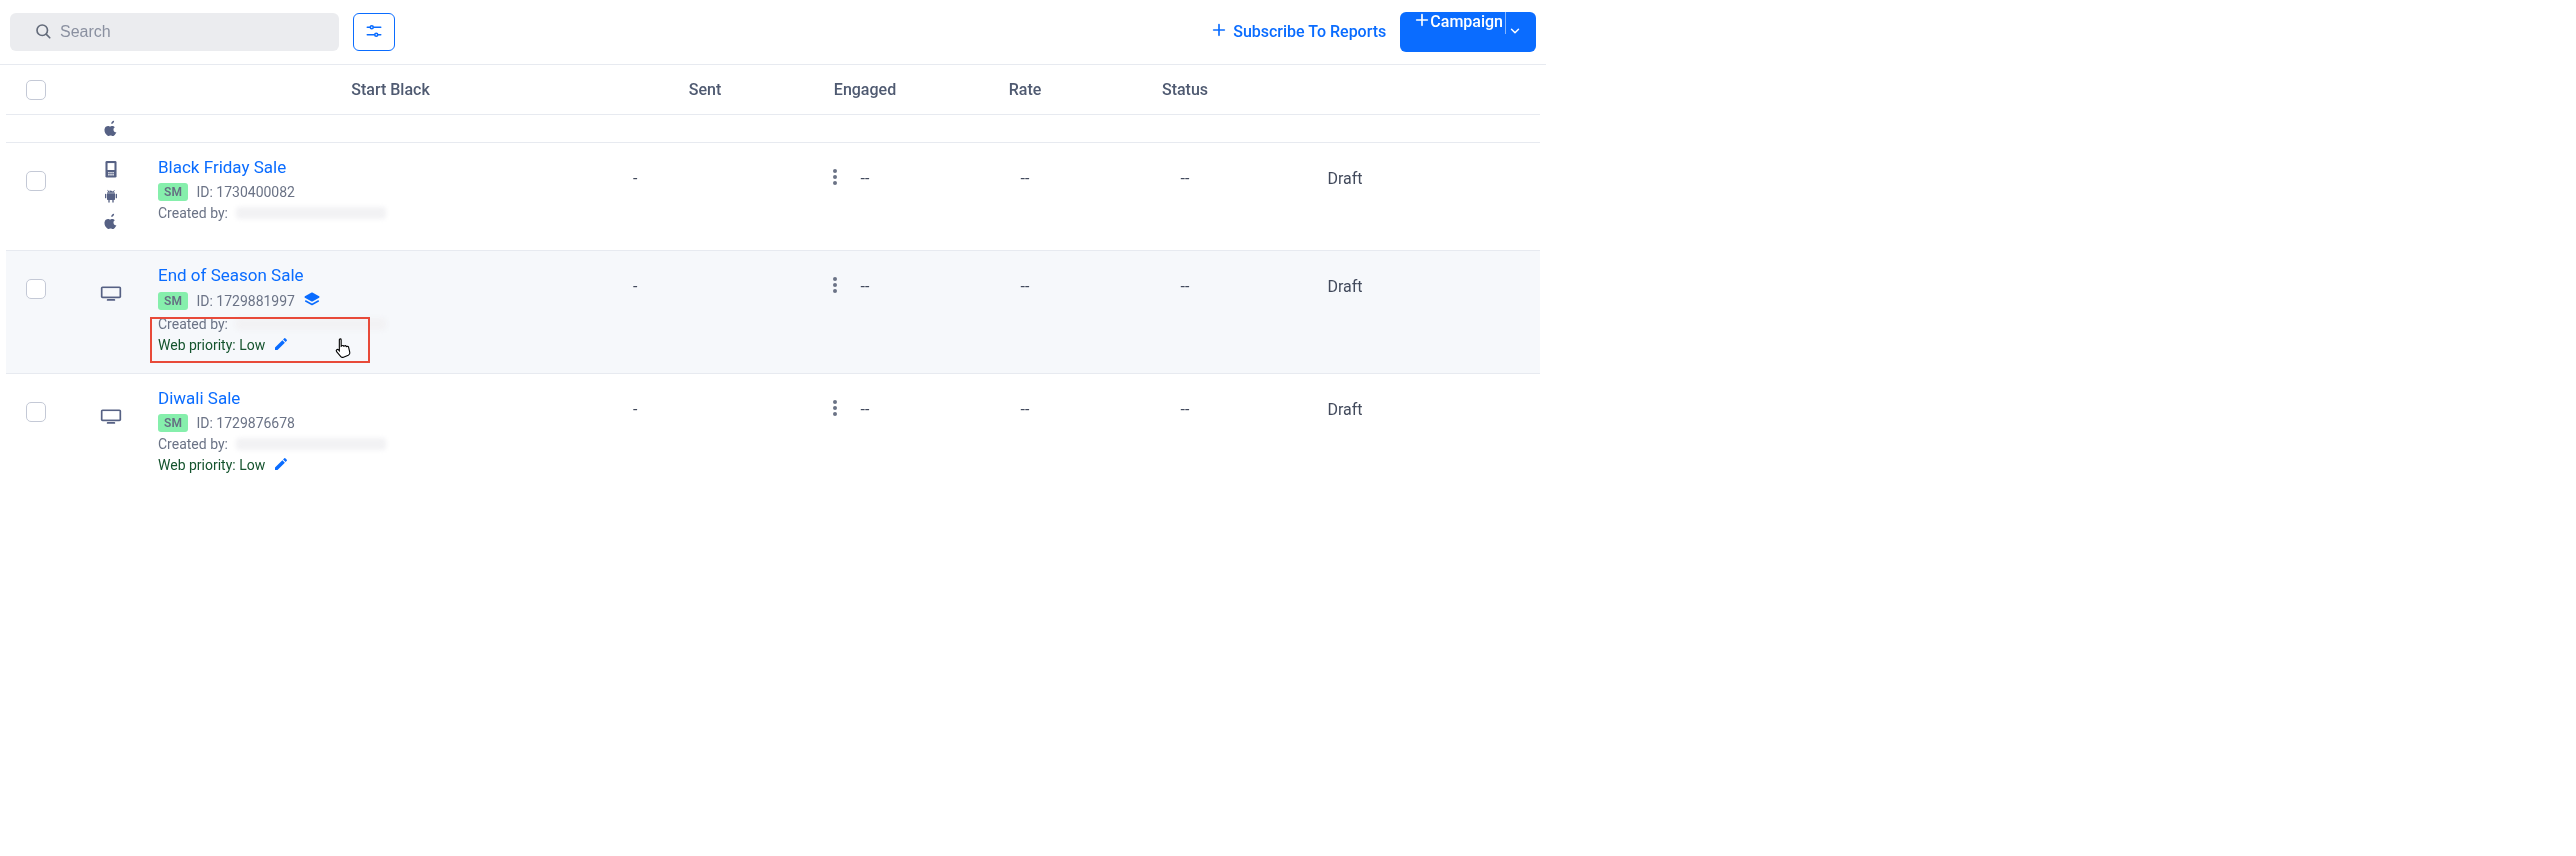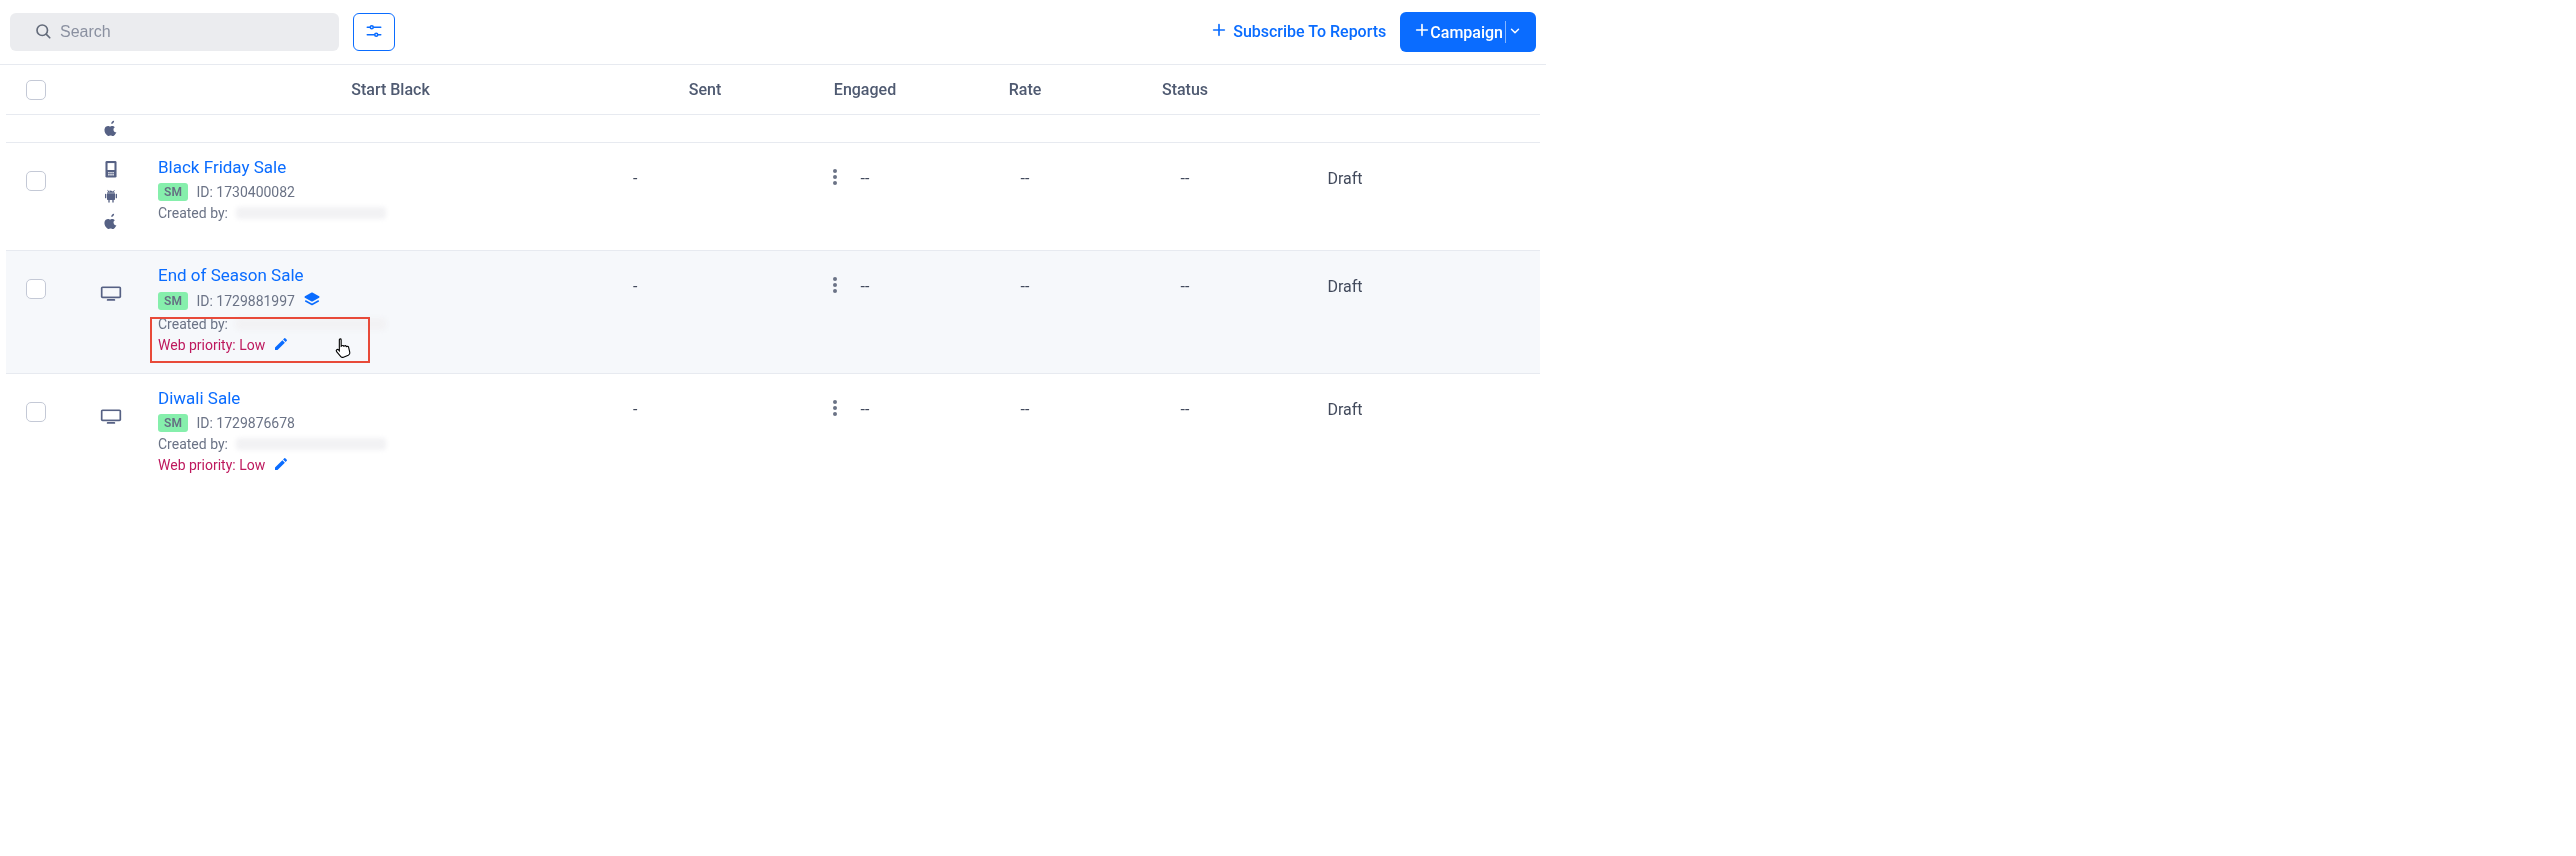--- a/index.html
+++ b/index.html
@@ -32,21 +32,21 @@
   .filter-btn{
     width:42px;height:38px;border:1.5px solid #0a6cff;border-radius:6px;
     display:flex;align-items:center;justify-content:center;color:#0a6cff;
     cursor:pointer;
   }
   .spacer{flex:1;}
   .subscribe-link{
     display:flex;align-items:flex-start;gap:6px;color:#0a6cff;font-size:16px;font-weight:500;cursor:pointer;
   }
   .campaign-btn{
-    display:flex;align-items:center;gap:0;background:#0a6cff;color:#fff;
+    display:flex;gap:0;background:#0a6cff;color:#fff;
     border-radius:6px;height:40px;padding:0 14px;font-size:16px;font-weight:500;cursor:pointer;
   }
   .campaign-btn .divider{width:1px;height:22px;background:rgba(255,255,255,.5);margin:0 2px;}
   .campaign-btn .caret{display:flex;align-items:center;}
 
   
   .thead{
     display:grid;
     grid-template-columns: 60px 90px 469px 160px 160px 160px 160px 160px;
     align-items:center;
@@ -89,21 +89,21 @@
   .meta-line{display:flex;align-items:center;gap:8px;font-size:14px;color:#6b7386;margin-bottom:4px;}
   .sm-chip{
     display:inline-flex;align-items:center;justify-content:center;
     background:#86efac;color:#656e82;font-weight:600;font-size:12px;
     border-radius:3px;padding:2px 6px;letter-spacing:0.3px;
   }
   .redact{
     display:inline-block;width:150px;height:12px;border-radius:3px;
     background:#f2f2f4;filter:blur(2px);
   }
-  .priority-line{display:flex;align-items:center;gap:8px;color:#be185d;font-size:14px;margin-top:2px;}
+  .priority-line{display:flex;align-items:center;gap:8px;color:#14532d;font-size:14px;margin-top:2px;}
   .pencil{color:#0a6cff;cursor:pointer;}
   .highlight-box{
     position:absolute;border:2px solid #e84a39;
     left:-6px;top:52px;width:220px;height:46px;
     pointer-events:none;
   }
   .cursor{
     position:absolute;left:176px;top:72px;pointer-events:none;
   }
   .data-cell{padding-top:12px;color:#424a5c;font-size:16px;text-align:center;}

